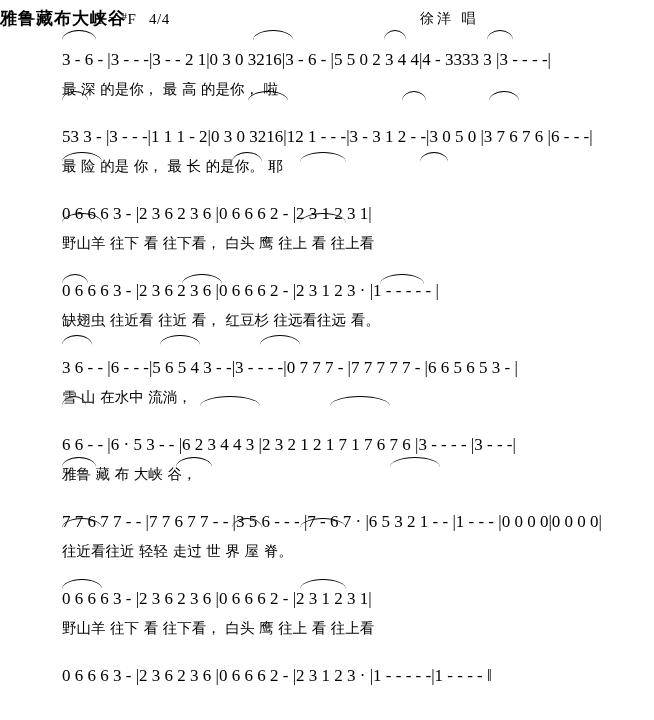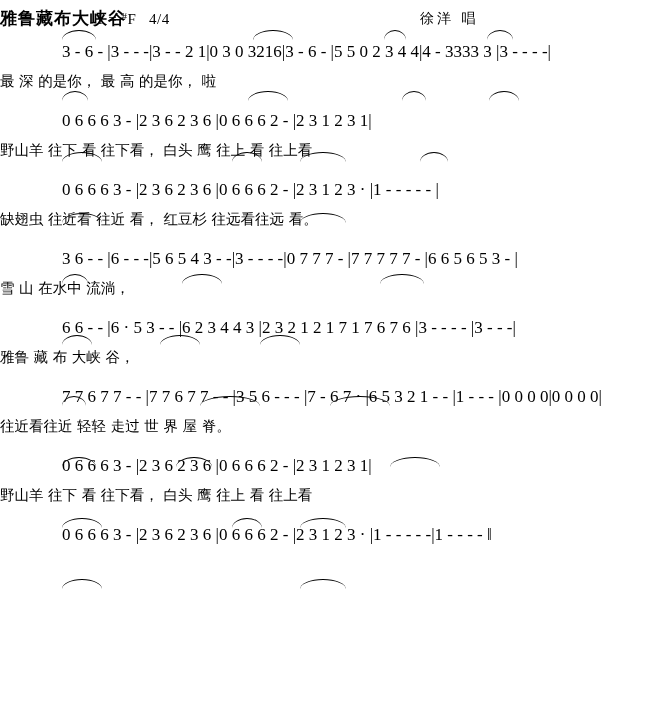--- a/index.html
+++ b/index.html
@@ -55,37 +55,38 @@
     top: 10px;
     font-family: "DejaVu Sans", sans-serif;
     font-size: 14px;
     letter-spacing: 3px;
     white-space: nowrap;
   }
 
   
   .system {
     position: relative;
-    margin: 8px 0 0 0;
+    margin: 16px 0 0 0;
   }
   .notes-row {
     position: relative;
     height: 30px;
     white-space: nowrap;
     font-family: "Liberation Serif", serif;
     font-size: 17px;
     letter-spacing: 0px;
     padding-left: 62px;
   }
   .lyrics-row {
     position: relative;
     height: 31px;
     white-space: nowrap;
     font-family: "DejaVu Sans", sans-serif;
     font-size: 14.5px;
+    padding-left: 62px;
   }
 
   
   .slur {
     position: absolute;
     border-top: 1.2px solid #000;
     border-radius: 50% 50% 0 0 / 100% 100% 0 0;
     height: 9px;
     pointer-events: none;
   }
@@ -103,20 +104,24 @@
     </div>
     <div class="title">雅鲁藏布大峡谷</div>
     <div class="credit">徐洋 唱</div>
   </div>
 
   <div class="system">
     <div class="notes-row">3 - 6 - |3 - - -|3 - - 2 1|0 3 0 3216|3 - 6 - |5 5 0 2 3 4 4|4 - 3333 3  |3 - - - -|</div>
     <div class="lyrics-row">最     深        的是你，       最   高    的是你，      啦</div>
   </div>
 
+  <div class="system">
+    <div class="notes-row">53 3 - |3 - - -|1 1 1 - 2|0 3 0 3216|12 1 - - -|3 - 3 1 2 - -|3 0 5 0 |3 7 6 7 6 |6 - - -|</div>
+    <div class="lyrics-row">最     险    的是   你，        最      长    的是你。 耶</div>
+  </div>
 
   <div class="system">
     <div class="notes-row">0 6 6   6   3 - |2 3    6 2 3   6   |0 6 6   6   2 - |2 3   1 2 3   1|</div>
     <div class="lyrics-row">野山羊    往下  看 往下看，  白头 鹰    往上  看 往上看</div>
   </div>
 
   <div class="system">
     <div class="notes-row">0 6 6   6   3 - |2 3    6 2   3   6  |0 6 6   6   2 - |2 3   1 2   3 ·  |1 - - - - -   |</div>
     <div class="lyrics-row">缺翅虫    往近看 往近  看，  红豆杉    往远看往远  看。</div>
   </div>

